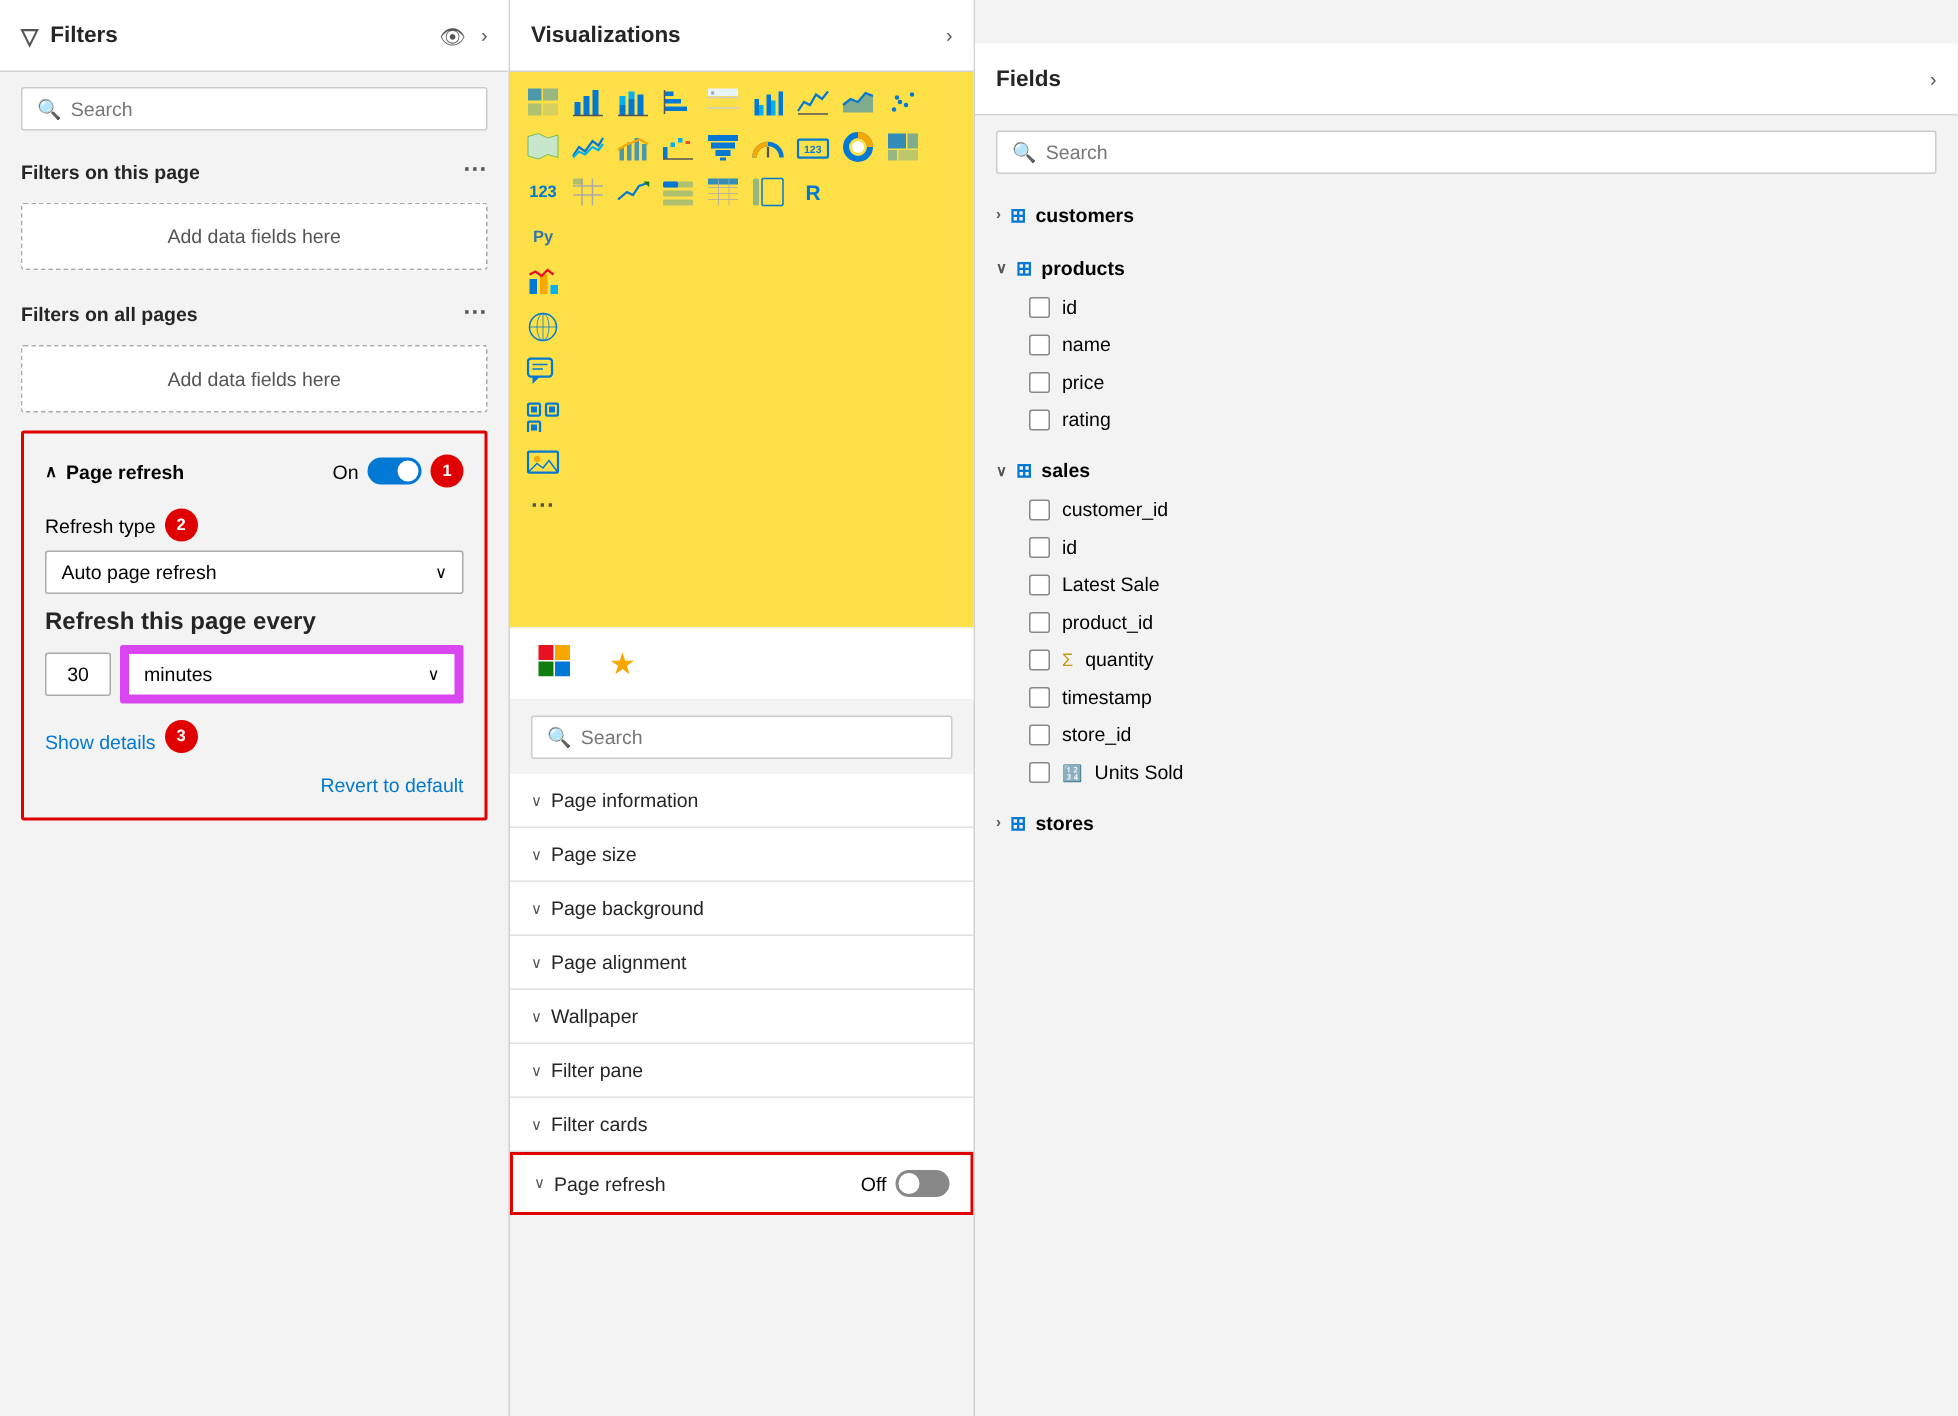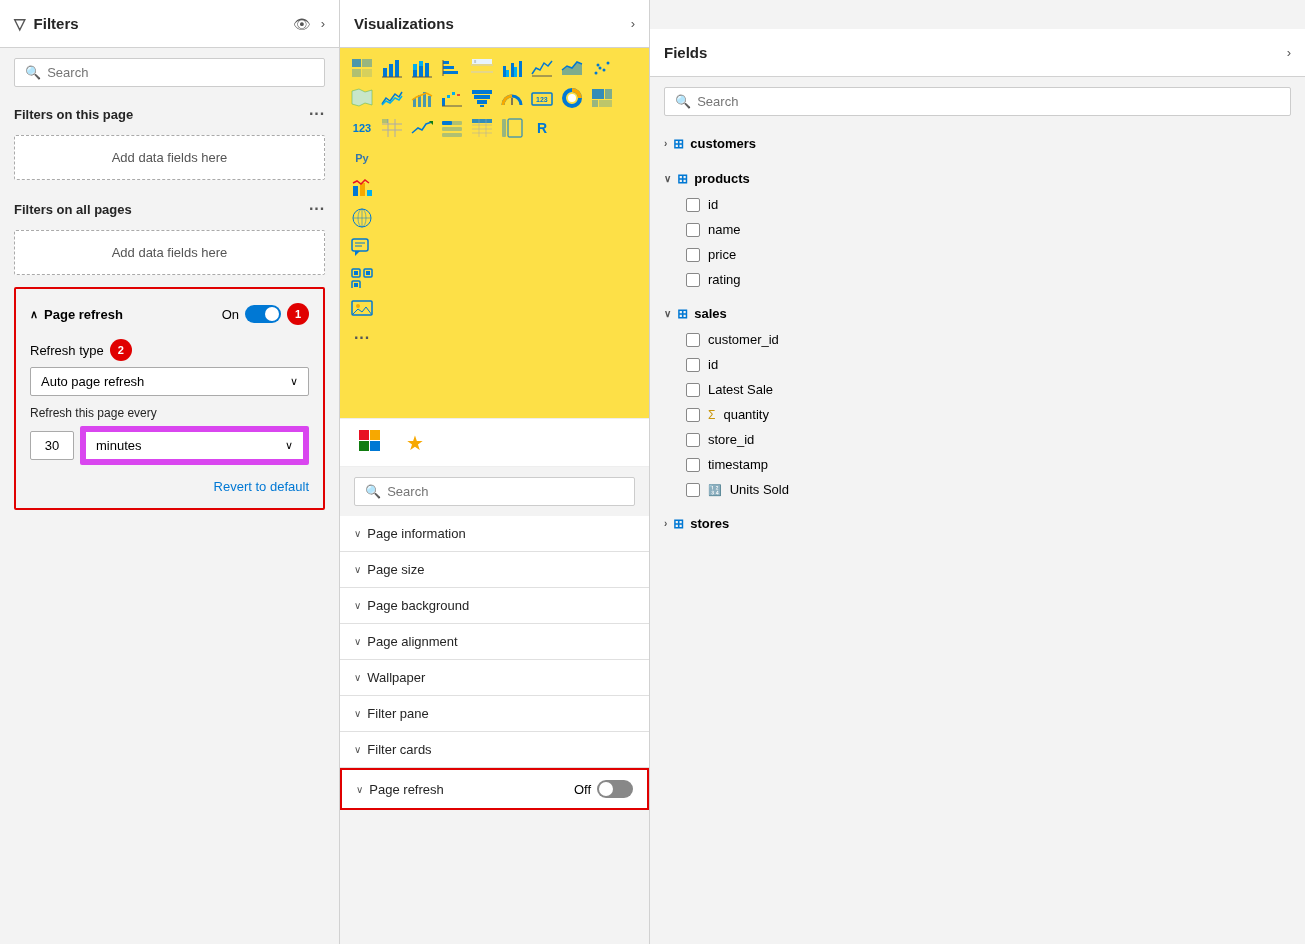--- a/index.html
+++ b/index.html
@@ -191,23 +191,24 @@
       font-size: 11px;
       font-weight: bold;
       flex-shrink: 0;
     }
 
     .form-row {
       margin-bottom: 10px;
     }
 
     .form-label {
-      font-size: 12px;
+      font-size: 16px;
       color: #252525;
       margin-bottom: 6px;
+      font-weight: bold;
     }
 
     .form-label-with-badge {
       display: flex;
       align-items: center;
       gap: 6px;
       margin-bottom: 6px;
     }
 
     .select-box {
@@ -474,20 +475,26 @@
         <div class="form-label">Refresh this page every</div>
         <div class="refresh-every-row">
           <input type="text" class="number-input" value="30" style="">
           <div class="units-select">
             <span>minutes</span>
             <span style="font-size:11px;">∨</span>
           </div>
         </div>
       </div>
 
+      <div style="display:flex; align-items:center; gap:6px;">
+        <a class="show-details-link">
+          <span>Show details</span>
+        </a>
+        <span class="badge-circle">3</span>
+      </div>
 
       <a class="revert-link">
         <span>Revert to default</span>
       </a>
     </div>
   </div>
 </div>
 
 <div class="panel panel-mid">
   <div class="panel-header">
@@ -875,30 +882,34 @@
       <div class="field-item">
         <div class="field-checkbox"></div>
         <span>id</span>
       </div>
       <div class="field-item">
         <div class="field-checkbox"></div>
         <span>Latest Sale</span>
       </div>
       <div class="field-item">
         <div class="field-checkbox"></div>
+        <span>product_id</span>
+      </div>
+      <div class="field-item">
+        <div class="field-checkbox"></div>
         <span class="field-icon field-icon-sum">Σ</span>
         <span>quantity</span>
       </div>
       <div class="field-item">
         <div class="field-checkbox"></div>
+        <span>timestamp</span>
+      </div>
+      <div class="field-item">
+        <div class="field-checkbox"></div>
         <span>store_id</span>
-      </div>
-      <div class="field-item">
-        <div class="field-checkbox"></div>
-        <span>timestamp</span>
       </div>
       <div class="field-item">
         <div class="field-checkbox"></div>
         <span class="field-icon" style="color:#c9960c; font-size:11px;">🔢</span>
         <span>Units Sold</span>
       </div>
     </div>
 
     <div class="fields-group">
       <div class="fields-group-header">

